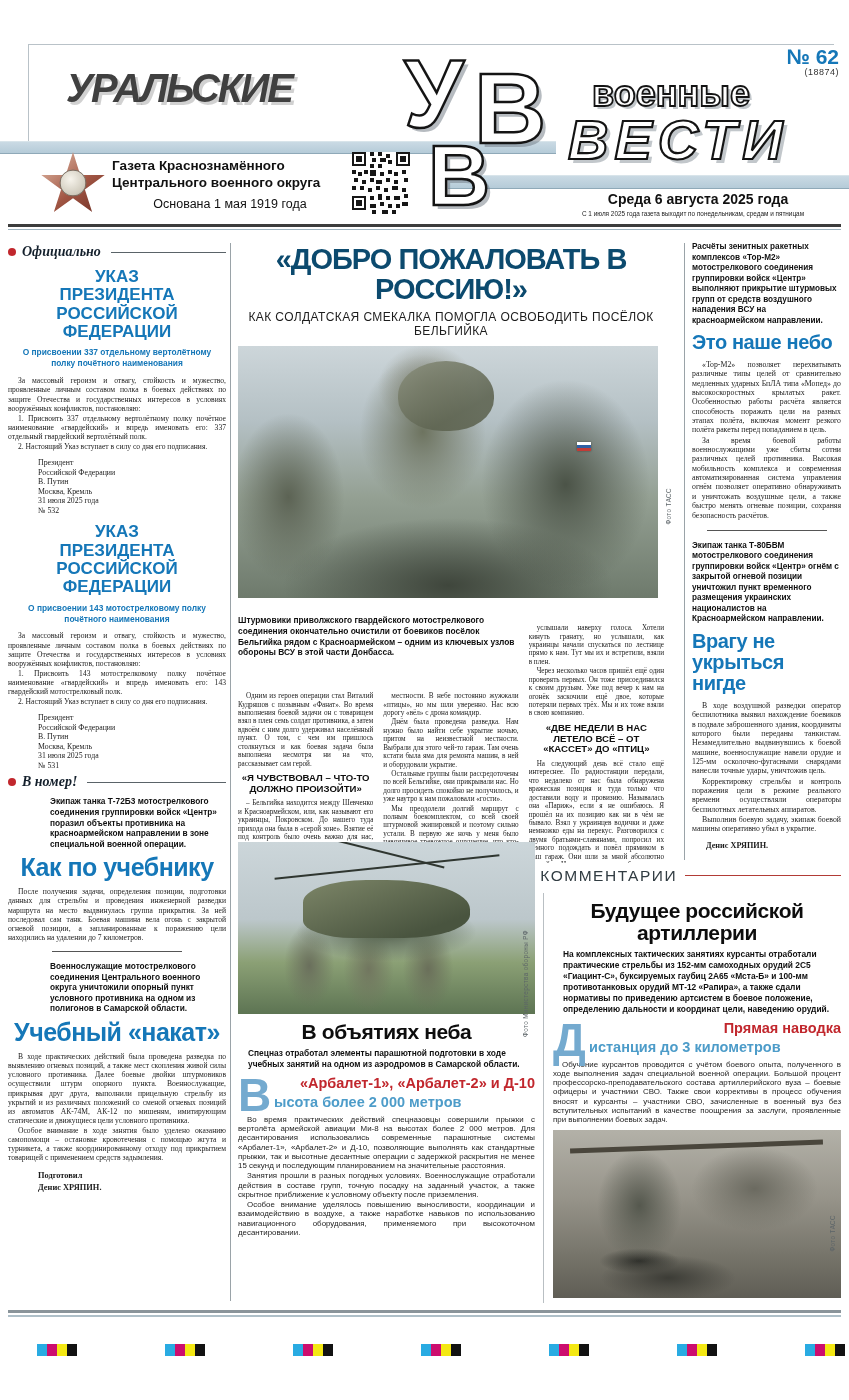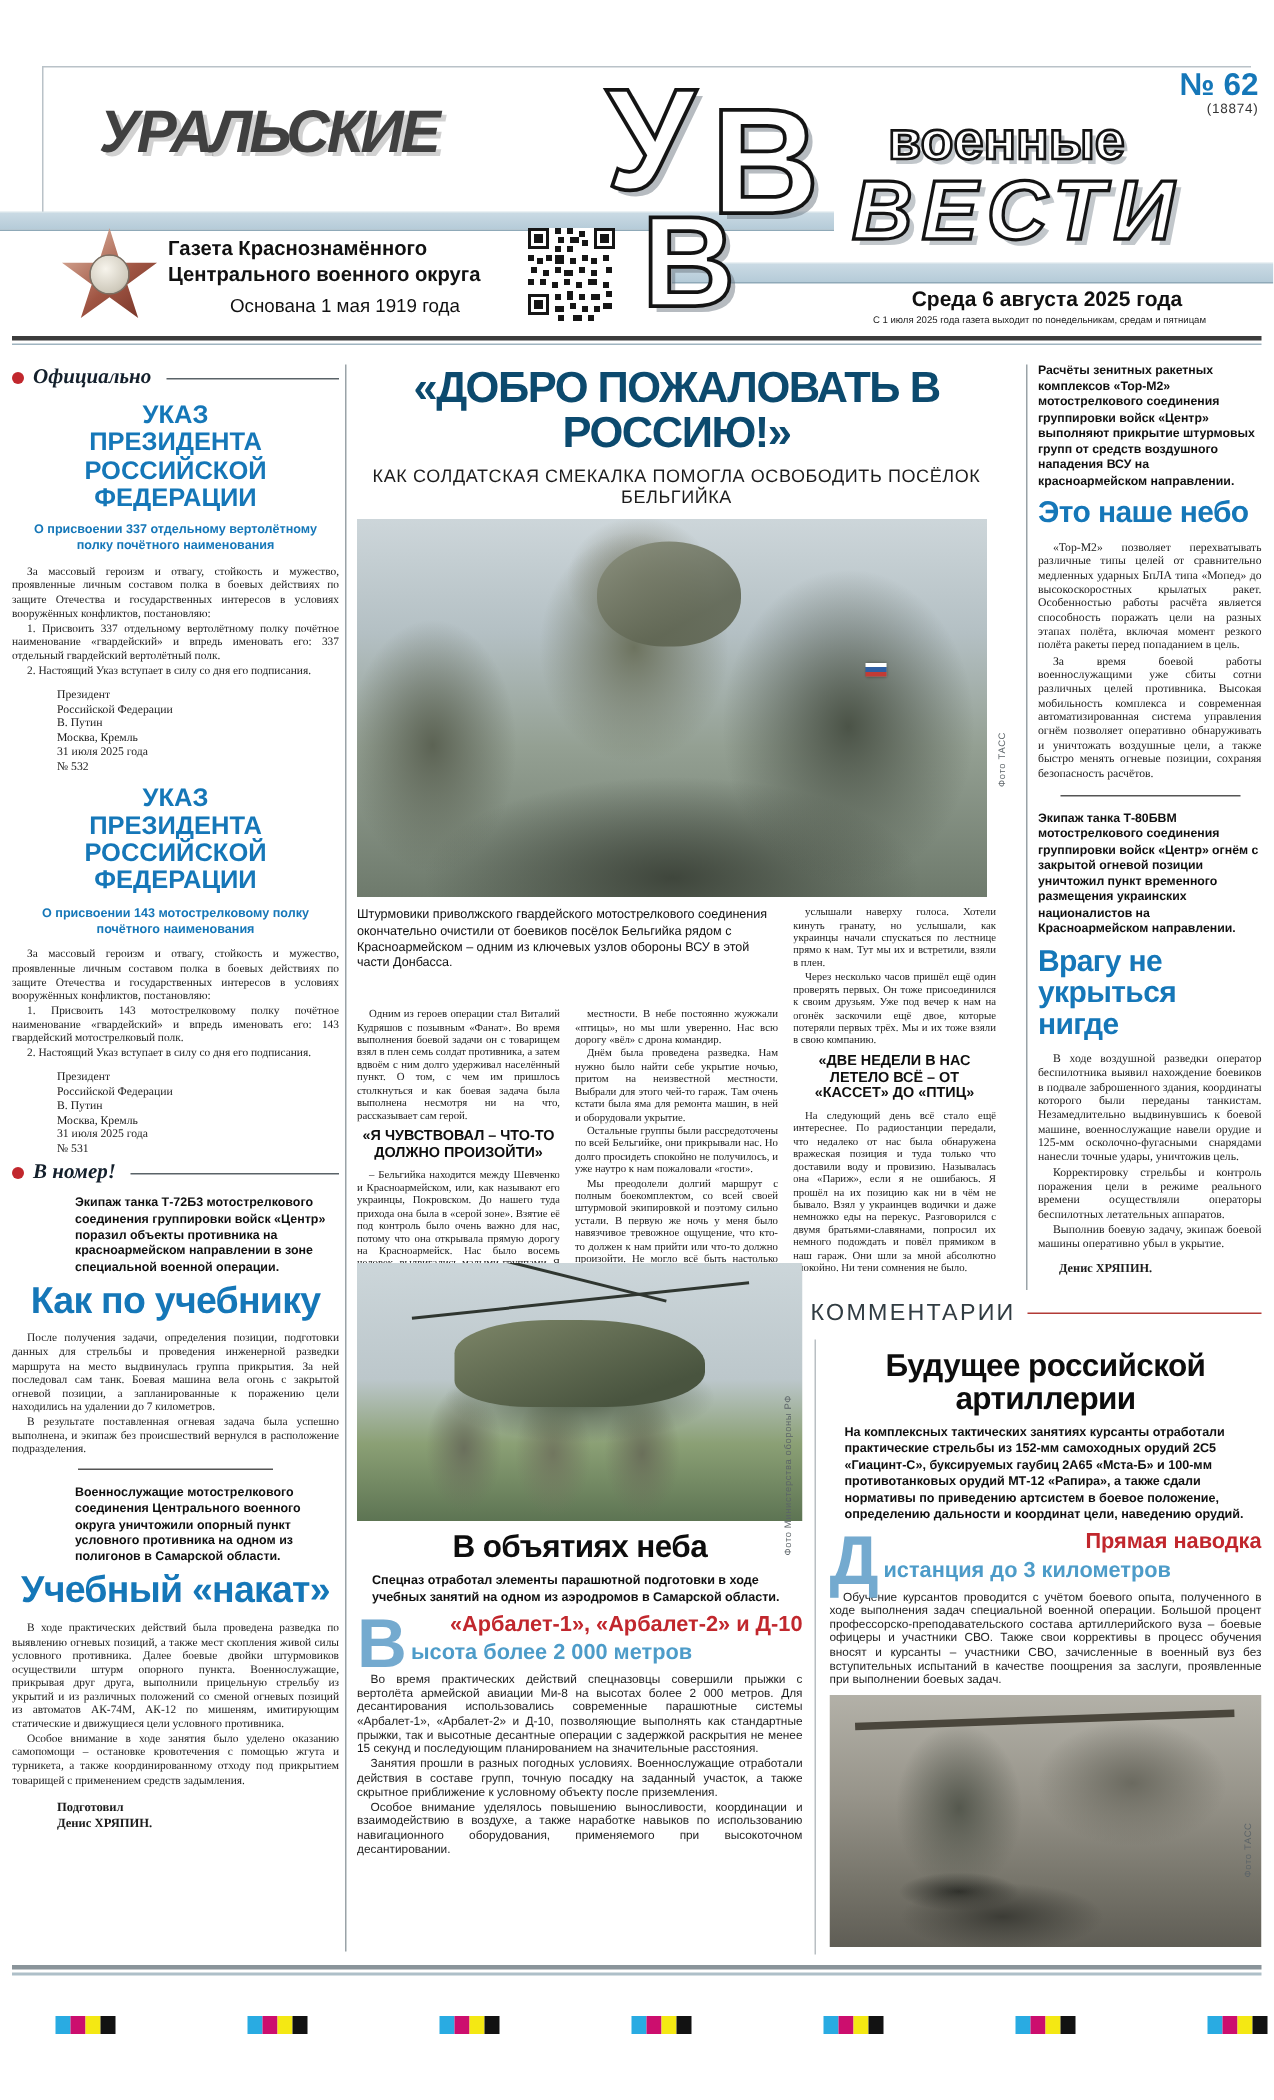--- a/index.html
+++ b/index.html
@@ -93,24 +93,24 @@
         radial-gradient(ellipse 220px 90px at 50% 95%,#3f463c 0%,rgba(63,70,60,0) 75%),
         linear-gradient(180deg,#cdd6da 0%,#b4c0c4 30%,#94a093 60%,#6e7a6c 100%);}
   .helmet{position:absolute;left:38%;top:6%;width:96px;height:70px;border-radius:50% 50% 46% 46%;
       background:linear-gradient(150deg,#8a8f7c,#5f6552 70%);opacity:.9;}
   .flag-patch{position:absolute;right:16%;top:38%;width:14px;height:9px;
       background:linear-gradient(180deg,#fff 0 33%,#2f5fa3 33% 66%,#c23b36 66% 100%);
       box-shadow:0 0 2px rgba(0,0,0,.4);}
   .photo-credit-v{position:absolute;writing-mode:vertical-rl;transform:rotate(180deg);
       font-family:"Liberation Sans",sans-serif;font-size:6.3px;color:#5c6468;letter-spacing:.4px;}
   .credit-main{left:665px;top:488px;}
-  .caption{position:absolute;left:0;top:0;width:282px;font-family:"Liberation Sans",sans-serif;
-      font-weight:normal;font-size:8.4px;line-height:1.28;color:#101010;}
+  .caption{position:absolute;left:0;top:11px;width:282px;font-family:"Liberation Sans",sans-serif;
+      font-weight:bold;font-size:8.4px;line-height:1.28;color:#101010;}
   .cols{position:relative;display:flex;gap:10px;height:300px;overflow:hidden;}
-  .ncol{flex:1;overflow:hidden;}
+  .ncol{flex:1;overflow:hidden;margin-top:20px;}
   .pad-caption{padding-top:68px;}
   .cols .body-p{font-size:7.2px;line-height:1.17;text-indent:8px;}
   .col-subhead{font-family:"Liberation Sans",sans-serif;font-weight:800;font-size:9.6px;
       line-height:1.12;text-align:center;margin:5px 2px;color:#0f0f0f;}
 
   
   .sidebar{left:692px;top:240px;width:149px;height:622px;overflow:hidden;}
   .sidebar .sans-intro{margin-left:0;font-size:8.2px;}
   .side-h{color:#1577b8;font-family:"Liberation Sans",sans-serif;font-weight:800;font-size:20px;
       letter-spacing:-.4px;text-align:left;line-height:1.05;margin:4px 0 7px;}
@@ -267,21 +267,20 @@
     <div class="kicker">
       <span class="dot"></span>
       <span class="ktext">В номер!</span>
       <span class="krule"></span>
     </div>
 
     <article>
       <div class="sans-intro">Экипаж танка Т-72Б3 мотострелкового соединения группировки войск «Центр» поразил объекты противника на красноармейском направлении в зоне специальной военной операции.</div>
       <h2 class="left-h">Как по учебнику</h2>
       <p class="body-p">После получения задачи, определения позиции, подготовки данных для стрельбы и проведения инженерной разведки маршрута на место выдвинулась группа прикрытия. За ней последовал сам танк. Боевая машина вела огонь с закрытой огневой позиции, а запланированные к поражению цели находились на удалении до 7 километров.</p>
-      <p class="body-p">В результате поставленная огневая задача была успешно выполнена, и экипаж без происшествий вернулся в расположение подразделения.</p>
     </article>
 
     <hr class="left-divider">
 
     <article>
       <div class="sans-intro">Военнослужащие мотострелкового соединения Центрального военного округа уничтожили опорный пункт условного противника на одном из полигонов в Самарской области.</div>
       <h2 class="left-h">Учебный «накат»</h2>
       <p class="body-p">В ходе практических действий была проведена разведка по выявлению огневых позиций, а также мест скопления живой силы условного противника. Далее боевые двойки штурмовиков осуществили штурм опорного пункта. Военнослужащие, прикрывая друг друга, выполнили прицельную стрельбу из укрытий и из различных положений со сменой огневых позиций из автоматов АК-74М, АК-12 по мишеням, имитирующим статические и движущиеся цели условного противника.</p>
       <p class="body-p">Особое внимание в ходе занятия было уделено оказанию самопомощи – остановке кровотечения с помощью жгута и турникета, а также координированному отходу под прикрытием товарищей с применением средств задымления.</p>
       <div class="byline-left pre">Подготовил

